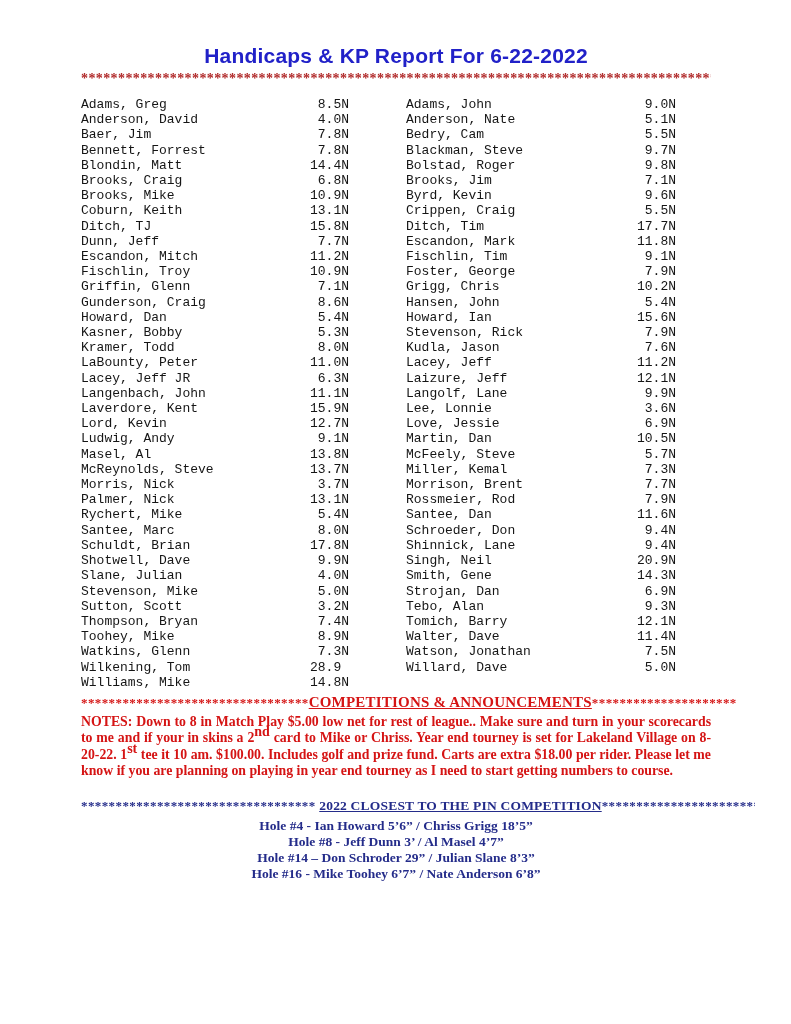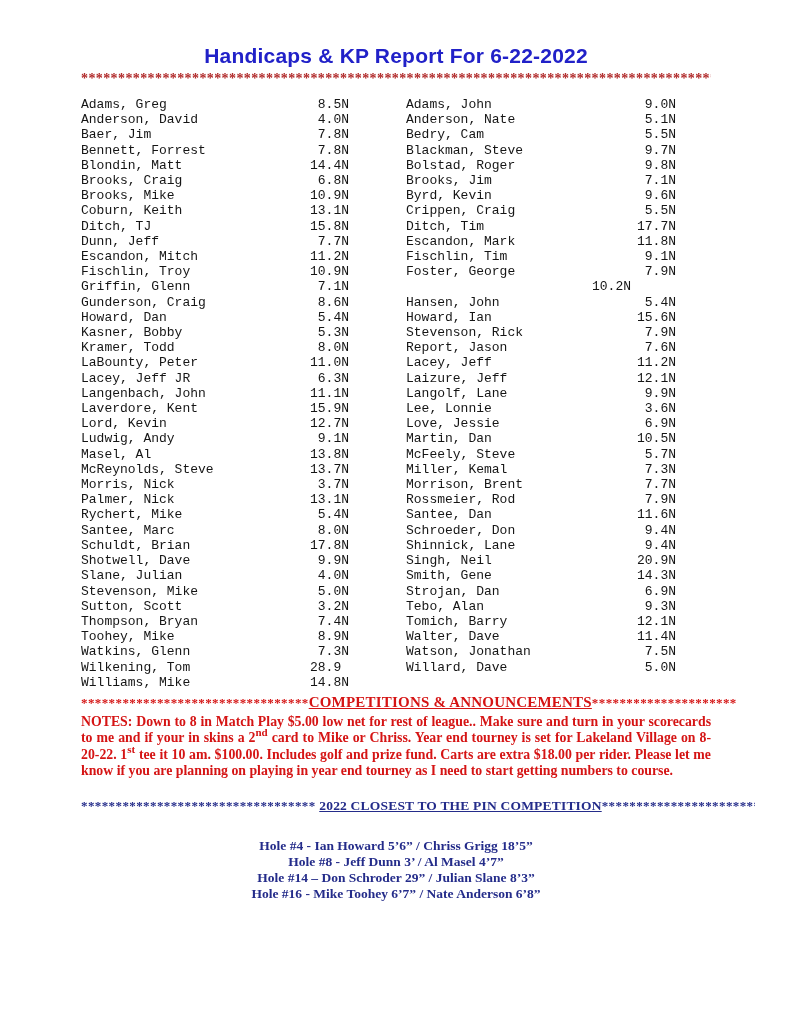--- a/index.html
+++ b/index.html
@@ -37,28 +37,28 @@
   .comp-line{
     text-align:center;margin-top:2px;white-space:nowrap;
     font-weight:bold;color:var(--notice_red);line-height:19px;
   }
   .comp-stars{font-size:13px;letter-spacing:.4px;}
   .comp-title{font-size:15px;text-decoration:underline;letter-spacing:.2px;}
   .notes{
     margin:2px 0 0 0;color:var(--notice_red);font-weight:bold;
     font-size:13.8px;line-height:16.4px;text-align:justify;
   }
-  .notes sup{font-size:11px;line-height:0;}
+  .notes sup{font-size:14px;line-height:0;}
   .pin-line{
     text-align:center;margin-top:16px;white-space:nowrap;
     font-weight:bold;color:var(--navy_blue);line-height:17px;
   }
   .pin-stars{font-size:13px;letter-spacing:.4px;}
   .pin-title{font-size:13.5px;text-decoration:underline;letter-spacing:.2px;}
-  .holes{margin-top:24px;}
+  .holes{margin-top:4px;}
   .hole-line{
     text-align:center;color:var(--navy_blue);font-weight:bold;
     font-size:13.5px;line-height:16.2px;
   }
 </style>
 </head>
 <body>
 
 <div class="page">
 
@@ -148,20 +148,21 @@
         <span class="cell-name">Fischlin, Troy</span>
         <span class="cell-hcp">10.9N</span>
         <span class="cell-gap"></span>
         <span class="cell-name">Foster, George</span>
         <span class="cell-hcp">7.9N</span>
       </div>
       <div class="roster-row">
         <span class="cell-name">Griffin, Glenn</span>
         <span class="cell-hcp">7.1N</span>
         <span class="cell-gap"></span>
+        <span class="cell-name">Grigg, Chris</span>
         <span class="cell-hcp">10.2N</span>
       </div>
       <div class="roster-row">
         <span class="cell-name">Gunderson, Craig</span>
         <span class="cell-hcp">8.6N</span>
         <span class="cell-gap"></span>
         <span class="cell-name">Hansen, John</span>
         <span class="cell-hcp">5.4N</span>
       </div>
       <div class="roster-row">
@@ -175,21 +176,21 @@
         <span class="cell-name">Kasner, Bobby</span>
         <span class="cell-hcp">5.3N</span>
         <span class="cell-gap"></span>
         <span class="cell-name">Stevenson, Rick</span>
         <span class="cell-hcp">7.9N</span>
       </div>
       <div class="roster-row">
         <span class="cell-name">Kramer, Todd</span>
         <span class="cell-hcp">8.0N</span>
         <span class="cell-gap"></span>
-        <span class="cell-name">Report, Jason</span>
+        <span class="cell-name">Kudla, Jason</span>
         <span class="cell-hcp">7.6N</span>
       </div>
       <div class="roster-row">
         <span class="cell-name">LaBounty, Peter</span>
         <span class="cell-hcp">11.0N</span>
         <span class="cell-gap"></span>
         <span class="cell-name">Lacey, Jeff</span>
         <span class="cell-hcp">11.2N</span>
       </div>
       <div class="roster-row">

